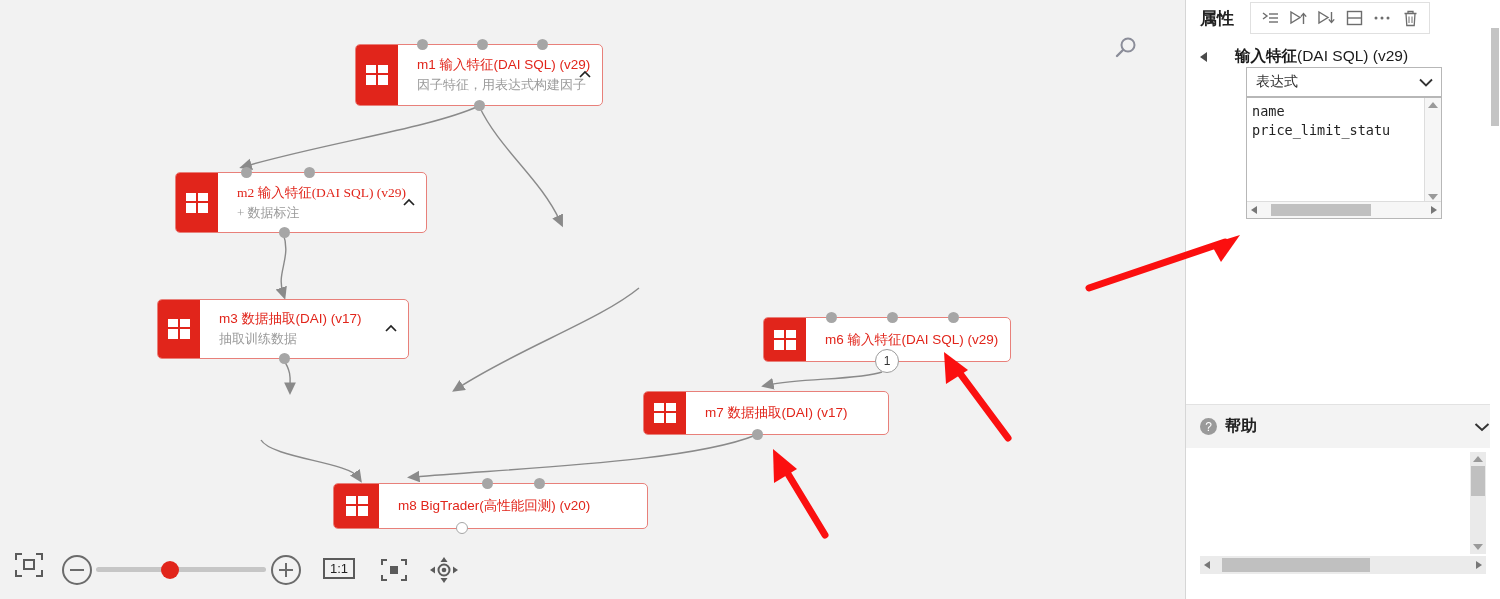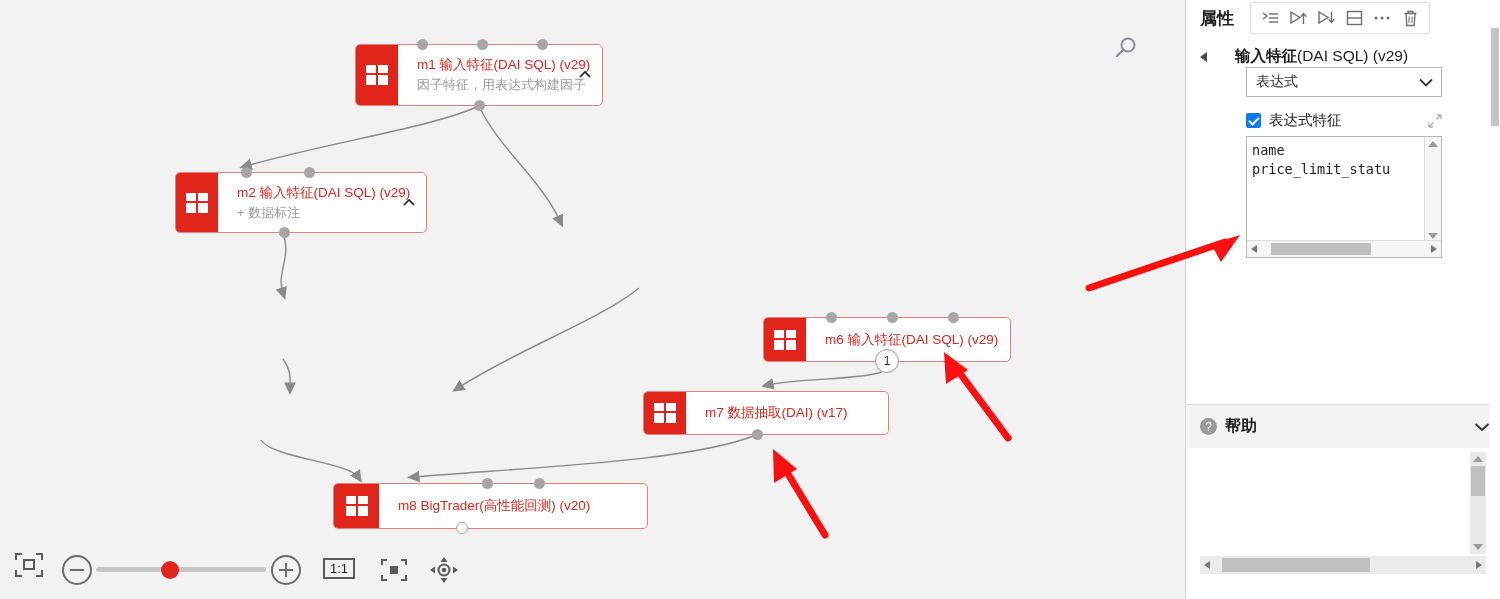--- a/index.html
+++ b/index.html
@@ -203,21 +203,21 @@
             <path d="M2,9 L7,4 L12,9" fill="none" stroke="#222" stroke-width="1.7"></path>
           </svg>
       </span>
     </div>
     <span class="port" style="left:61px;top:-6px;"></span>
     <span class="port" style="left:121px;top:-6px;"></span>
     <span class="port" style="left:181px;top:-6px;"></span>
     <span class="port" style="left:118px;bottom:-6px;"></span>
   </div>
 
-  <div class="node" style="left:175px;top:172px;width:252px;height:61px;">
+  <div class="node" style="left:175px;top:172px;width:252px;height:61px;font-family:Liberation Serif, serif;">
     <div class="ico">
       <span class="glyph4">
           <i class="a"></i>
           <i class="b"></i>
           <i class="c"></i>
           <i class="d"></i>
         </span>
     </div>
     <div class="body">
       <div class="title">m2 输入特征(DAI SQL) (v29)</div>
@@ -226,20 +226,40 @@
         <svg width="14" height="14" viewBox="0 0 14 14">
             <path d="M2,9 L7,4 L12,9" fill="none" stroke="#222" stroke-width="1.7"></path>
           </svg>
       </span>
     </div>
     <span class="port" style="left:65px;top:-6px;"></span>
     <span class="port" style="left:128px;top:-6px;"></span>
     <span class="port" style="left:103px;bottom:-6px;"></span>
   </div>
 
+  <div class="node" style="left:157px;top:299px;width:252px;height:60px;">
+    <div class="ico">
+      <span class="glyph4">
+          <i class="a"></i>
+          <i class="b"></i>
+          <i class="c"></i>
+          <i class="d"></i>
+        </span>
+    </div>
+    <div class="body">
+      <div class="title">m3 数据抽取(DAI) (v17)</div>
+      <div class="sub">抽取训练数据</div>
+      <span class="chev">
+        <svg width="14" height="14" viewBox="0 0 14 14">
+            <path d="M2,9 L7,4 L12,9" fill="none" stroke="#222" stroke-width="1.7"></path>
+          </svg>
+      </span>
+    </div>
+    <span class="port" style="left:121px;bottom:-6px;"></span>
+  </div>
 
 
 
   <div class="node" style="left:763px;top:317px;width:248px;height:45px;">
     <div class="ico">
       <span class="glyph4">
           <i class="a"></i>
           <i class="b"></i>
           <i class="c"></i>
           <i class="d"></i>
@@ -390,32 +410,20 @@
 
     <div class="select">
       <span>表达式</span>
       <span>
         <svg width="14" height="9" viewBox="0 0 14 9">
             <path d="M1,1.5 L7,7.5 L13,1.5" fill="none" stroke="#333" stroke-width="1.8"></path>
           </svg>
       </span>
     </div>
 
-    <div class="checkrow">
-      <span class="cbox"></span>
-      <span class="clab">表达式特征</span>
-      <span class="expand-ico">
-        <svg width="14" height="14" viewBox="0 0 14 14">
-            <g stroke="#b0b0b0" stroke-width="1.4" fill="none">
-              <path d="M13,1 L8.5,5.5 M13,1 L9,1 M13,1 L13,5"></path>
-              <path d="M1,13 L5.5,8.5 M1,13 L5,13 M1,13 L1,9"></path>
-            </g>
-          </svg>
-      </span>
-    </div>
 
     <div class="codebox">
       <div class="lines">
         <div>name</div>
         <div>price_limit_statu</div>
       </div>
       <div class="vsb">
         <span class="ar up"></span>
         <span class="ar dn"></span>
       </div>

